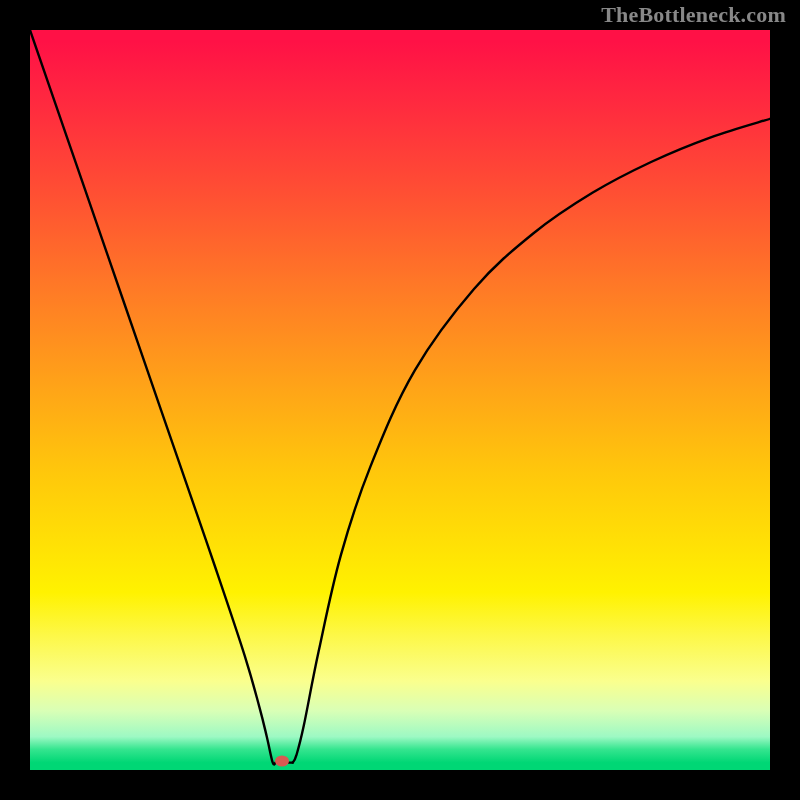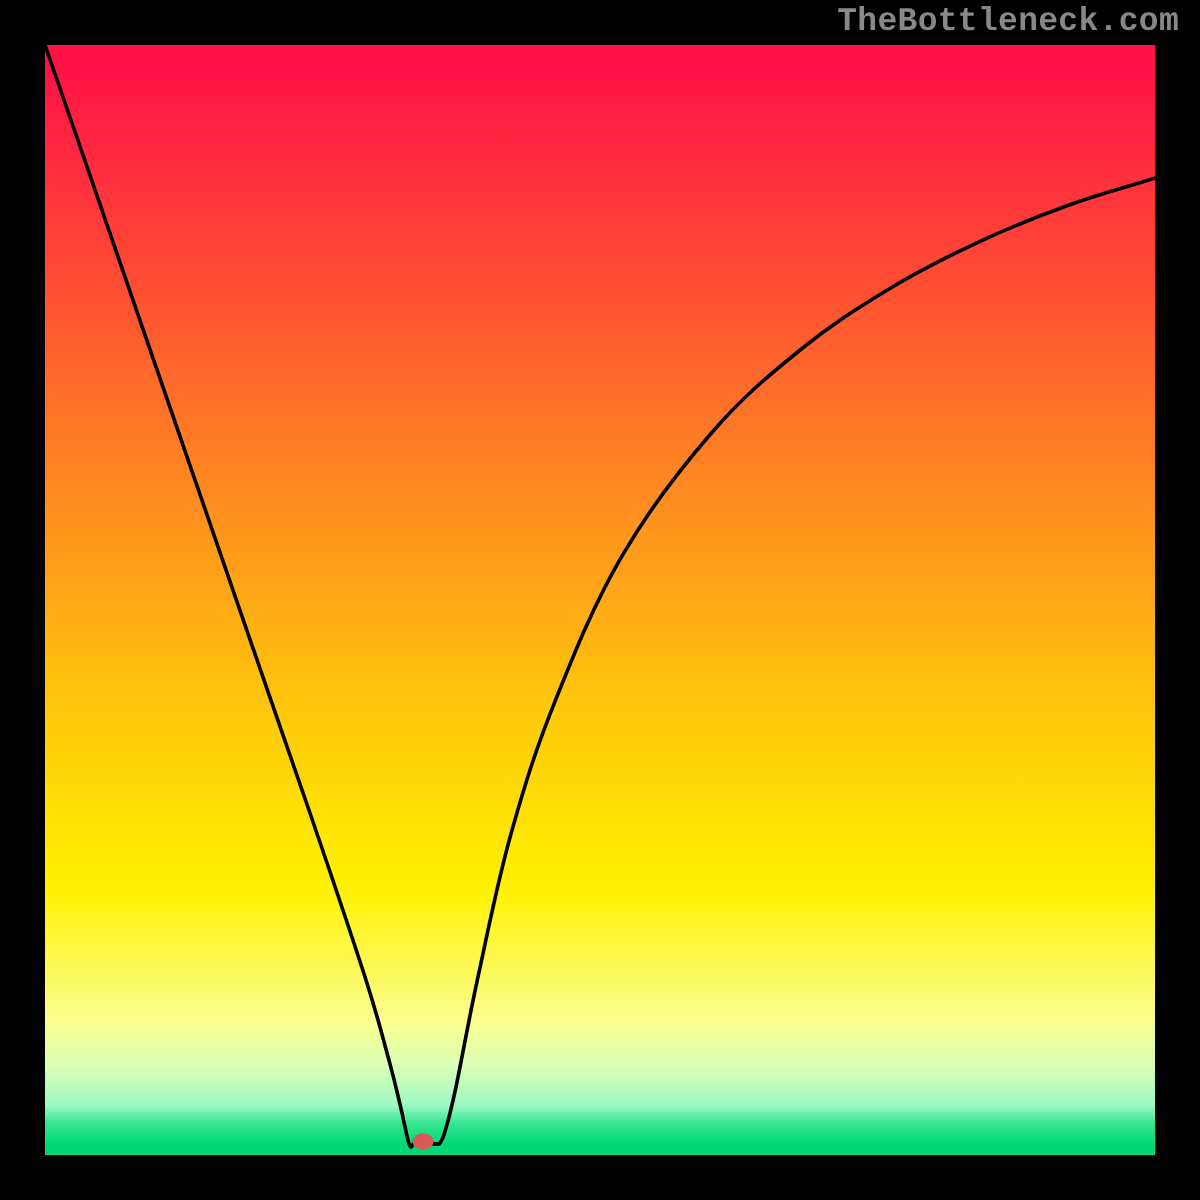--- a/index.html
+++ b/index.html
@@ -13,21 +13,21 @@
   .frame {
     position: relative;
     width: 800px;
     height: 800px;
     background: #000;
   }
   .watermark {
     position: absolute;
     top: 2px;
     right: 14px;
-    font-family: Liberation Mono, monospace;
+    font-family: Liberation Serif, serif;
     font-size: 22px;
     font-weight: 600;
     color: #888;
     letter-spacing: 0.2px;
     z-index: 5;
     margin-left: 25px;
   }
   .plot {
     position: absolute;
     left: 30px;

